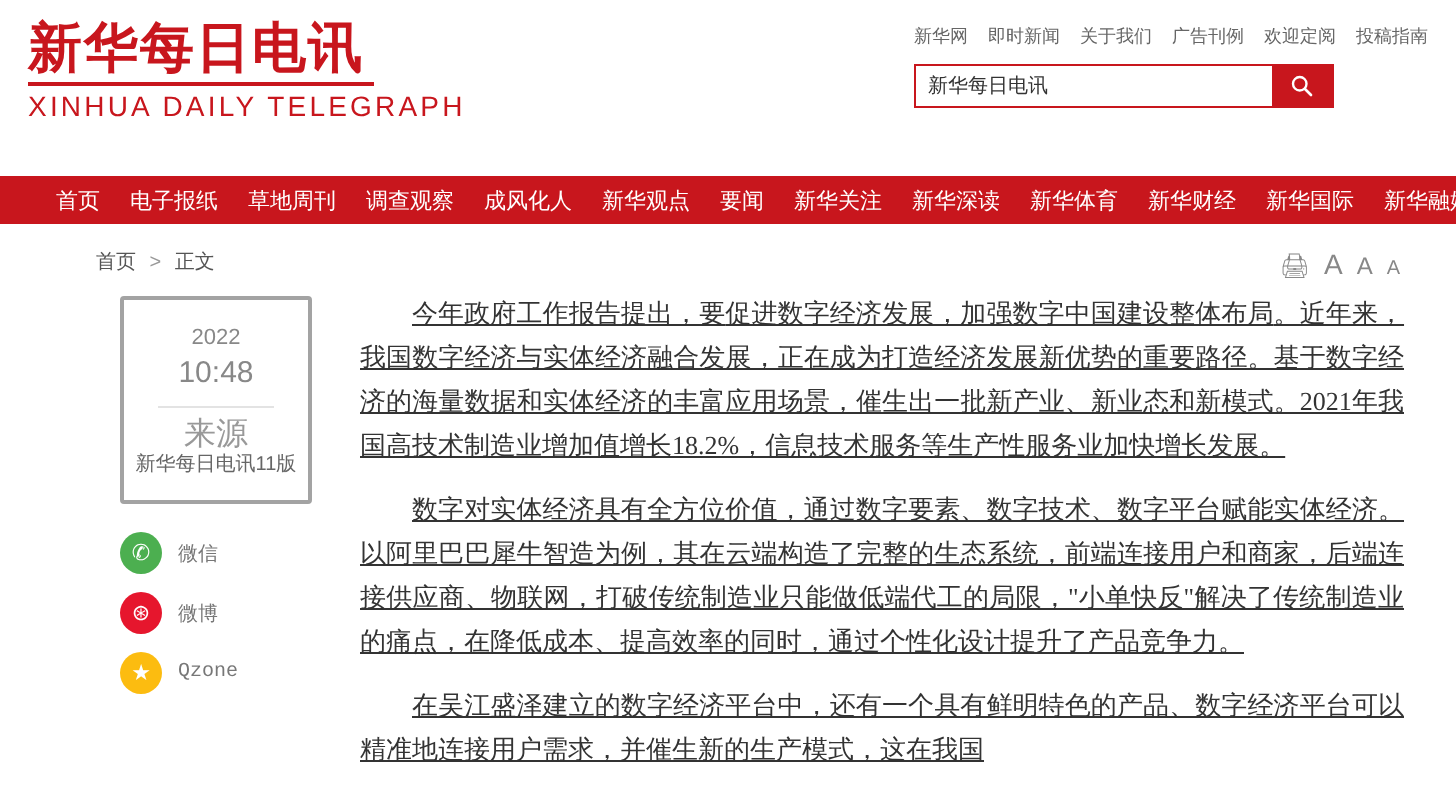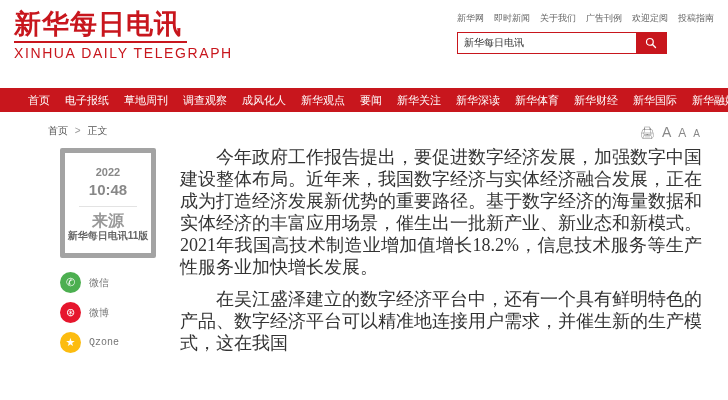--- a/index.html
+++ b/index.html
@@ -116,27 +116,26 @@
   .crumb {
     font-size: 10px;
     color: #555;
     margin-bottom: 10px;
     white-space: nowrap;
   }
   .crumb .sep { margin: 0 4px; color: #999; }
 
   .date-card {
     width: 96px;
-    border: 5px solid #a3a3a3;
+    border: 2px solid #a3a3a3;
     border-radius: 2px;
     padding: 10px 0 10px 0;
     text-align: center;
     margin-left: 12px;
     background: #fff;
-    font-weight: bold;
   }
   .date-year { font-size: 11px; color: #888; line-height: 18px; }
   .date-md {
     font-size: 23px;
     color: #c8161d;
     font-family: "Liberation Serif", serif;
     line-height: 28px;
   }
   .date-time { font-size: 15px; color: #888; line-height: 18px; }
   .date-sep {
@@ -198,26 +197,27 @@
     margin-bottom: 6px;
     color: #888;
   }
   .tool-print { font-size: 12px; cursor: pointer; }
   .tool-a1 { font-size: 14px; cursor: pointer; }
   .tool-a2 { font-size: 12px; cursor: pointer; }
   .tool-a3 { font-size: 10px; cursor: pointer; }
 
   .article-body p {
     font-family: "Liberation Serif", serif;
-    font-size: 18px;
+    font-size: 13px;
     line-height: 22px;
     color: #333;
     margin: 0 0 10px 0;
     text-align: justify;
     text-indent: 2em;
+    text-decoration: underline;
   }
 </style>
 </head>
 <body>
 
 <div class="header">
   <div class="logo-block">
     <div class="logo-cn">新华每日电讯</div>
     <div class="logo-rule"></div>
     <div class="logo-en">XINHUA DAILY TELEGRAPH</div>
@@ -298,16 +298,17 @@
 
     <div class="tools">
       <span class="tool-print">🖨</span>
       <span class="tool-a1">A</span>
       <span class="tool-a2">A</span>
       <span class="tool-a3">A</span>
     </div>
 
     <div class="article-body">
       <p><span>今年政府工作报告提出，要</span><span>促进数字经济发展，加强数字中国建设整体布局</span><span>。近年来，我国数字经济与实体经济融合发展，正在成为打造经济发展新优势的重要路径。基于数字经济的海量数据和实体经济的丰富应用场景，催生出一批新产业、新业态和新模式。2021年我国高技术制造业增加值增长18.2%，信息技术服务等生产性服务业加快增长发展。</span></p>
+      <p>数字对实体经济具有全方位价值，通过数字要素、数字技术、数字平台赋能实体经济。以阿里巴巴犀牛智造为例，其在云端构造了完整的生态系统，前端连接用户和商家，后端连接供应商、物联网，打破传统制造业只能做低端代工的局限，"小单快反"解决了传统制造业的痛点，在降低成本、提高效率的同时，通过个性化设计提升了产品竞争力。</p>
       <p><span>在吴江盛泽建立的数字经济平台中，还有一个具有鲜明特色的产品、数字经济平台可以精准地连接用户需求，并催生新的生产模式，这在我国</span></p>
     </div>
   </div>
 </div>
 
 </body></html>

